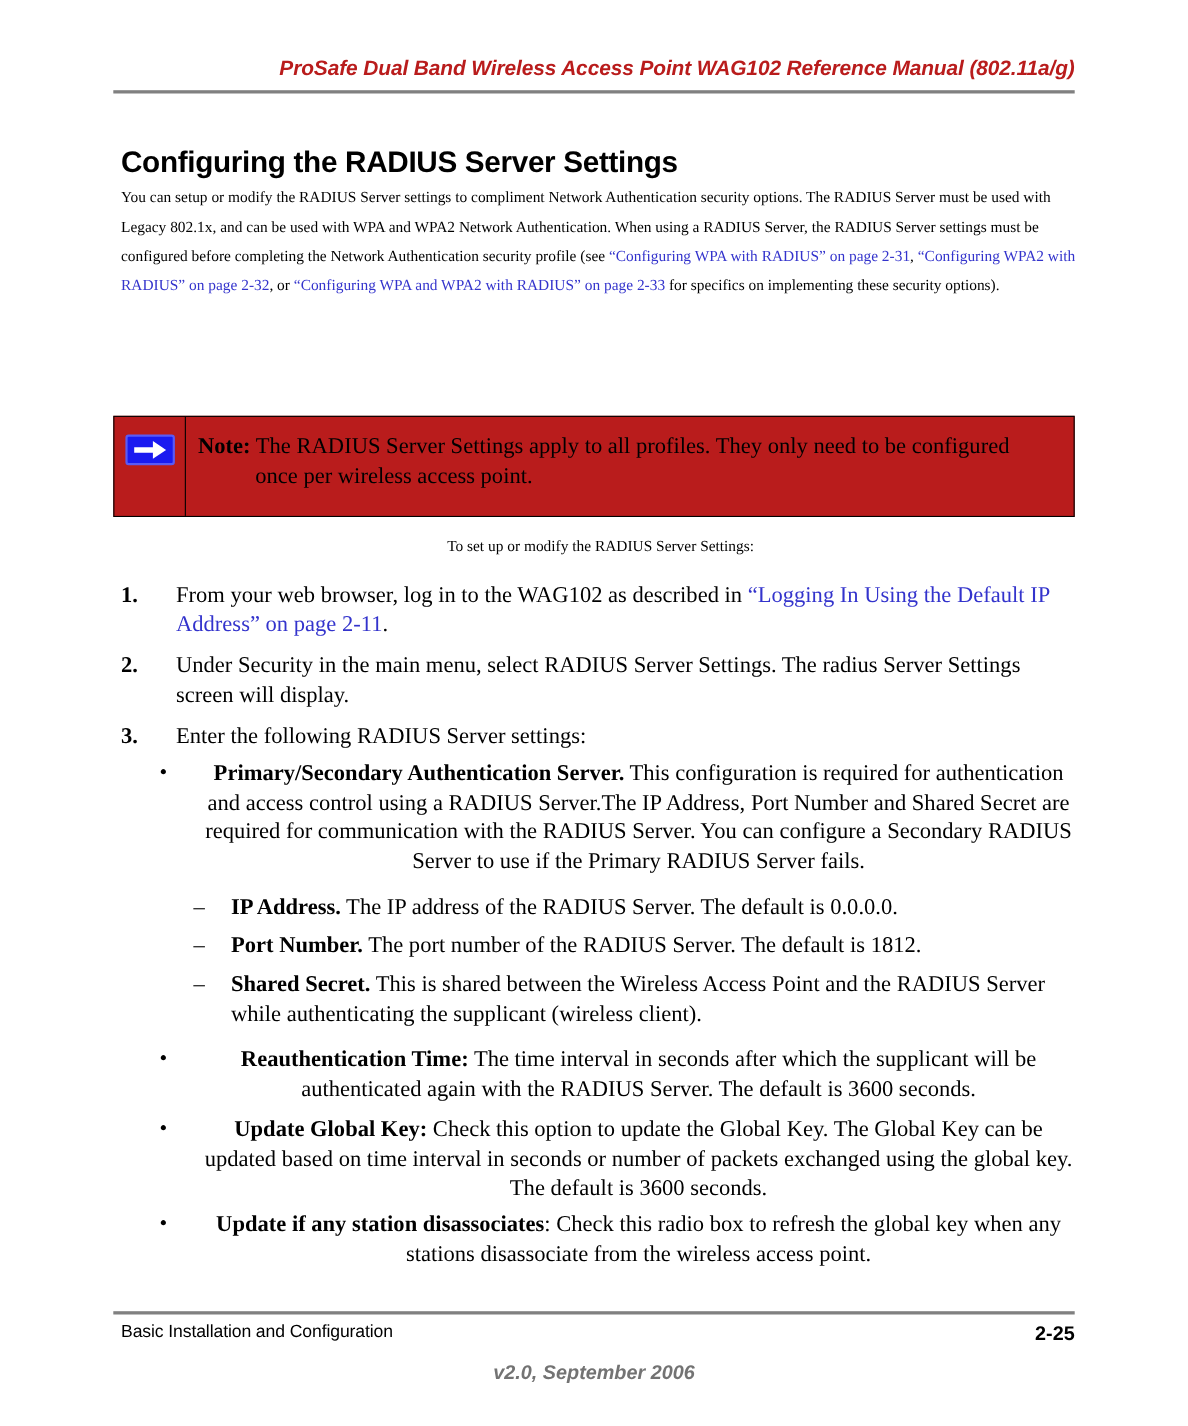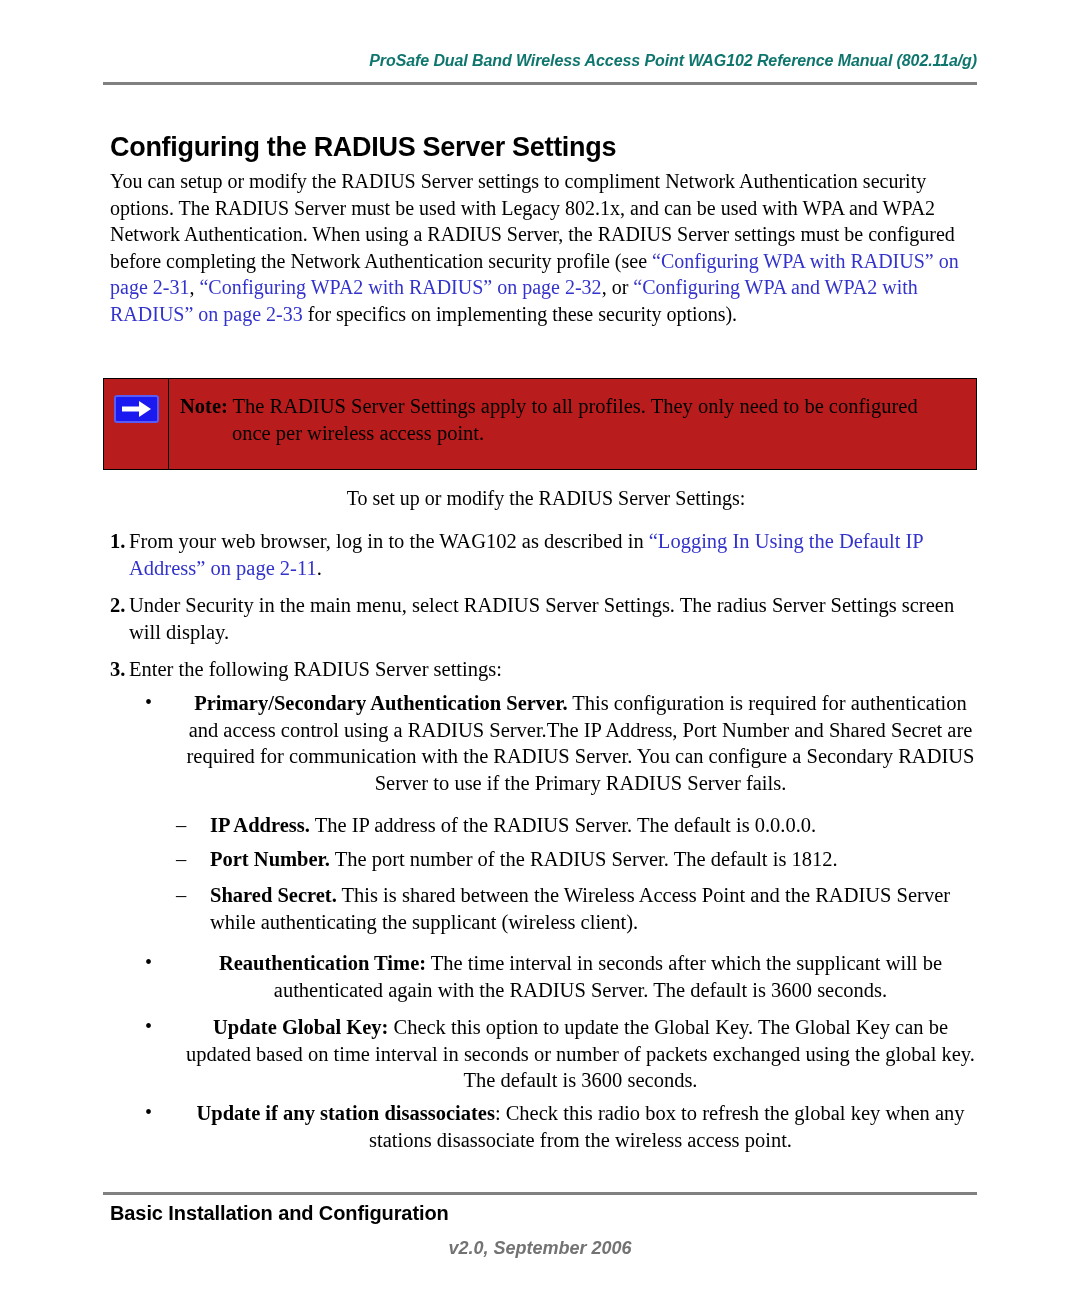--- a/index.html
+++ b/index.html
@@ -26,23 +26,23 @@
   
   .running-header {
     position: absolute;
     left: 103px;
     top: 52px;
     width: 874px;
     text-align: right;
     font-family: "Liberation Sans", "DejaVu Sans", sans-serif;
     font-style: italic;
     font-weight: 700;
-    font-size: 16px;
+    font-size: 19px;
     letter-spacing: -0.1px;
-    color: #0f766e;
+    color: #b91c1c;
     white-space: nowrap;
   }
   .header-rule {
     position: absolute;
     left: 103px;
     top: 82px;
     width: 874px;
     height: 3px;
     background: #808080;
   }
@@ -57,21 +57,21 @@
     font-weight: 700;
     font-size: 27px;
     line-height: 32px;
     letter-spacing: -0.3px;
     color: #000000;
   }
 
   
   .body-block {
     position: absolute;
-    font-size: 20px;
+    font-size: 14px;
     line-height: 26.6px;
     text-align: left;
     color: #000000;
   }
   .link { color: #3333cc; }
   b, .b { font-weight: 700; }
 
   
   #intro-paragraph {
     left: 110px;
@@ -139,21 +139,21 @@
   }
   .num-marker {
     position: absolute;
     left: 0;
     top: 0;
     width: 34px;
     font-weight: 700;
     text-align: left;
   }
   .num-body {
-    margin-left: 19px;
+    margin-left: 50px;
     display: block;
   }
 
   #num-1 { left: 110px; top: 528px; width: 872px; }
   #num-2 { left: 110px; top: 592px; width: 872px; }
   #num-3 { left: 110px; top: 656px; width: 872px; }
 
   
   .bul-item {
     position: absolute;
@@ -212,22 +212,22 @@
     top: 1192px;
     width: 874px;
     height: 3px;
     background: #808080;
   }
   .footer-left {
     position: absolute;
     left: 110px;
     top: 1202px;
     font-family: "Liberation Sans", "DejaVu Sans", sans-serif;
-    font-weight: 700;
-    font-size: 20px;
+    font-weight: 400;
+    font-size: 16px;
     letter-spacing: -0.1px;
     color: #000000;
   }
   .footer-right {
     position: absolute;
     left: 707px;
     top: 1202px;
     width: 270px;
     text-align: right;
     font-family: "Liberation Sans", "DejaVu Sans", sans-serif;
@@ -318,15 +318,16 @@
     <span class="bul-body"><b>Update Global Key:</b><span> Check this option to update the Global Key. The Global Key can be updated based on time interval in seconds or number of packets exchanged using the global key. The default is 3600 seconds.</span></span>
   </div>
 
   <div class="bul-item" id="bullet-disassoc">
     <span class="bul-marker">•</span>
     <span class="bul-body"><b>Update if any station disassociates</b><span>: Check this radio box to refresh the global key when any stations disassociate from the wireless access point.</span></span>
   </div>
 
   <div class="footer-rule"></div>
   <div class="footer-left">Basic Installation and Configuration</div>
+  <div class="footer-right">2-25</div>
   <div class="footer-center">v2.0, September 2006</div>
 
 </div>
 
 </body></html>

